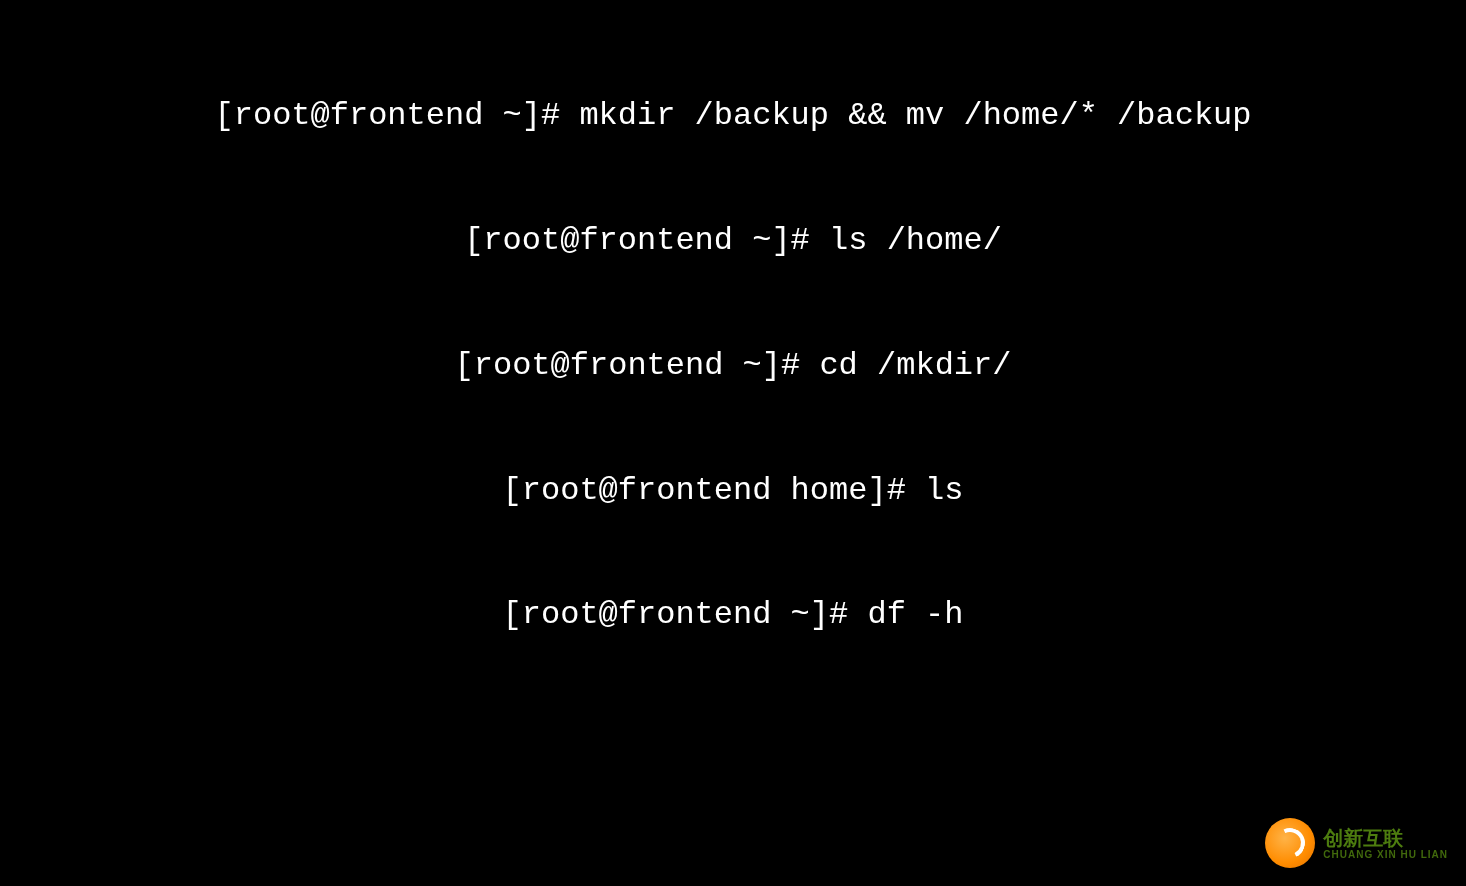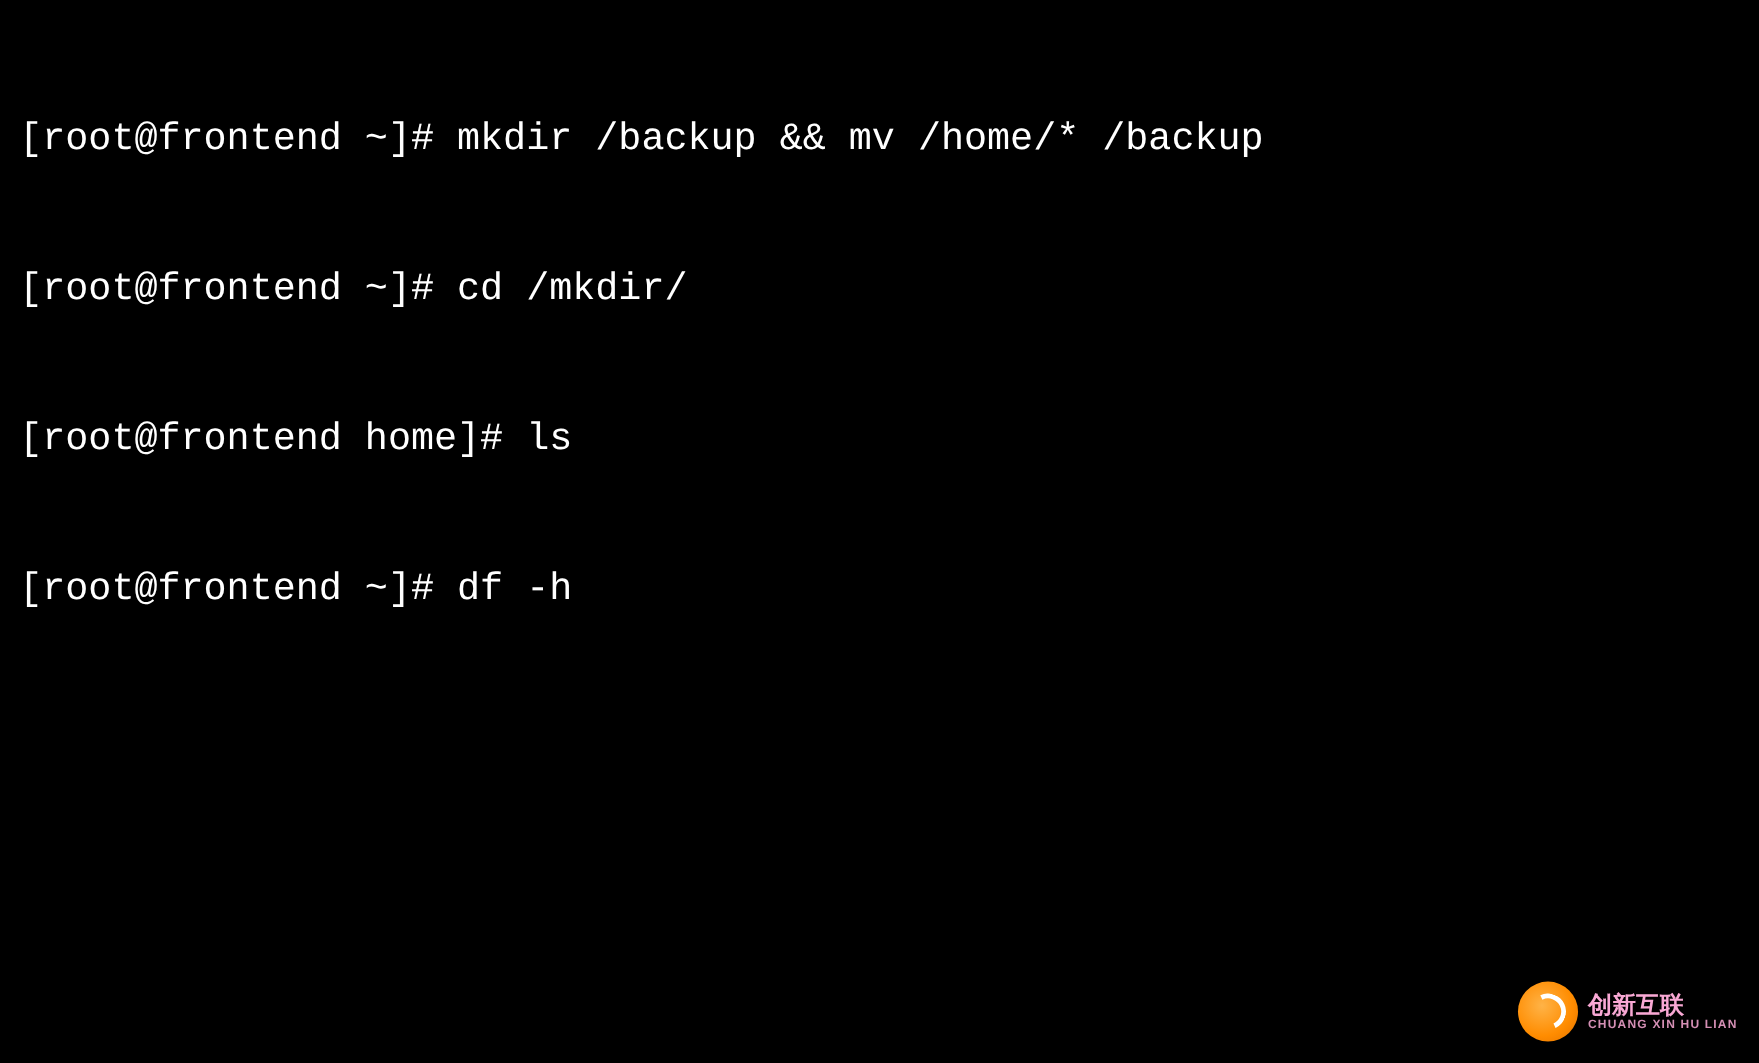--- a/index.html
+++ b/index.html
@@ -13,20 +13,21 @@
     font-size: 32px;
     line-height: 1.3;
     overflow: hidden;
   }
   .terminal {
     padding: 12px 16px;
     white-space: pre;
   }
   .line {
     display: block;
+    text-align: center;
   }
   .watermark {
     position: absolute;
     right: 18px;
     bottom: 18px;
     display: flex;
     align-items: center;
     gap: 8px;
   }
   .watermark .logo {
@@ -42,40 +43,41 @@
     left: 10px; top: 10px;
     width: 30px; height: 30px;
     border: 4px solid #fff;
     border-left-color: transparent;
     border-bottom-color: transparent;
     border-radius: 50%;
     transform: rotate(20deg);
     box-sizing: border-box;
   }
   .watermark .text {
-    color: #f9a8d4;
+    color: #4d7c0f;
     font-family: "Microsoft YaHei", sans-serif;
     font-size: 20px;
     line-height: 1.1;
     font-weight: 600;
     display: flex;
     flex-direction: column;
   }
   .watermark .text .en {
     font-size: 10px;
     letter-spacing: 1px;
     font-weight: 700;
     opacity: 0.85;
   }
 </style>
 </head>
 <body>
 
 <div class="terminal">
   <span class="line"><span>[root@frontend ~]# </span><span>mkdir /backup &amp;&amp; mv /home/* /backup</span></span>
+  <span class="line"><span>[root@frontend ~]# </span><span>ls /home/</span></span>
   <span class="line"><span>[root@frontend ~]# </span><span>cd /mkdir/</span></span>
   <span class="line"><span>[root@frontend home]# </span><span>ls</span></span>
   <span class="line"><span>[root@frontend ~]# </span><span>df -h</span></span>
 
   
   
   
   
   
   

